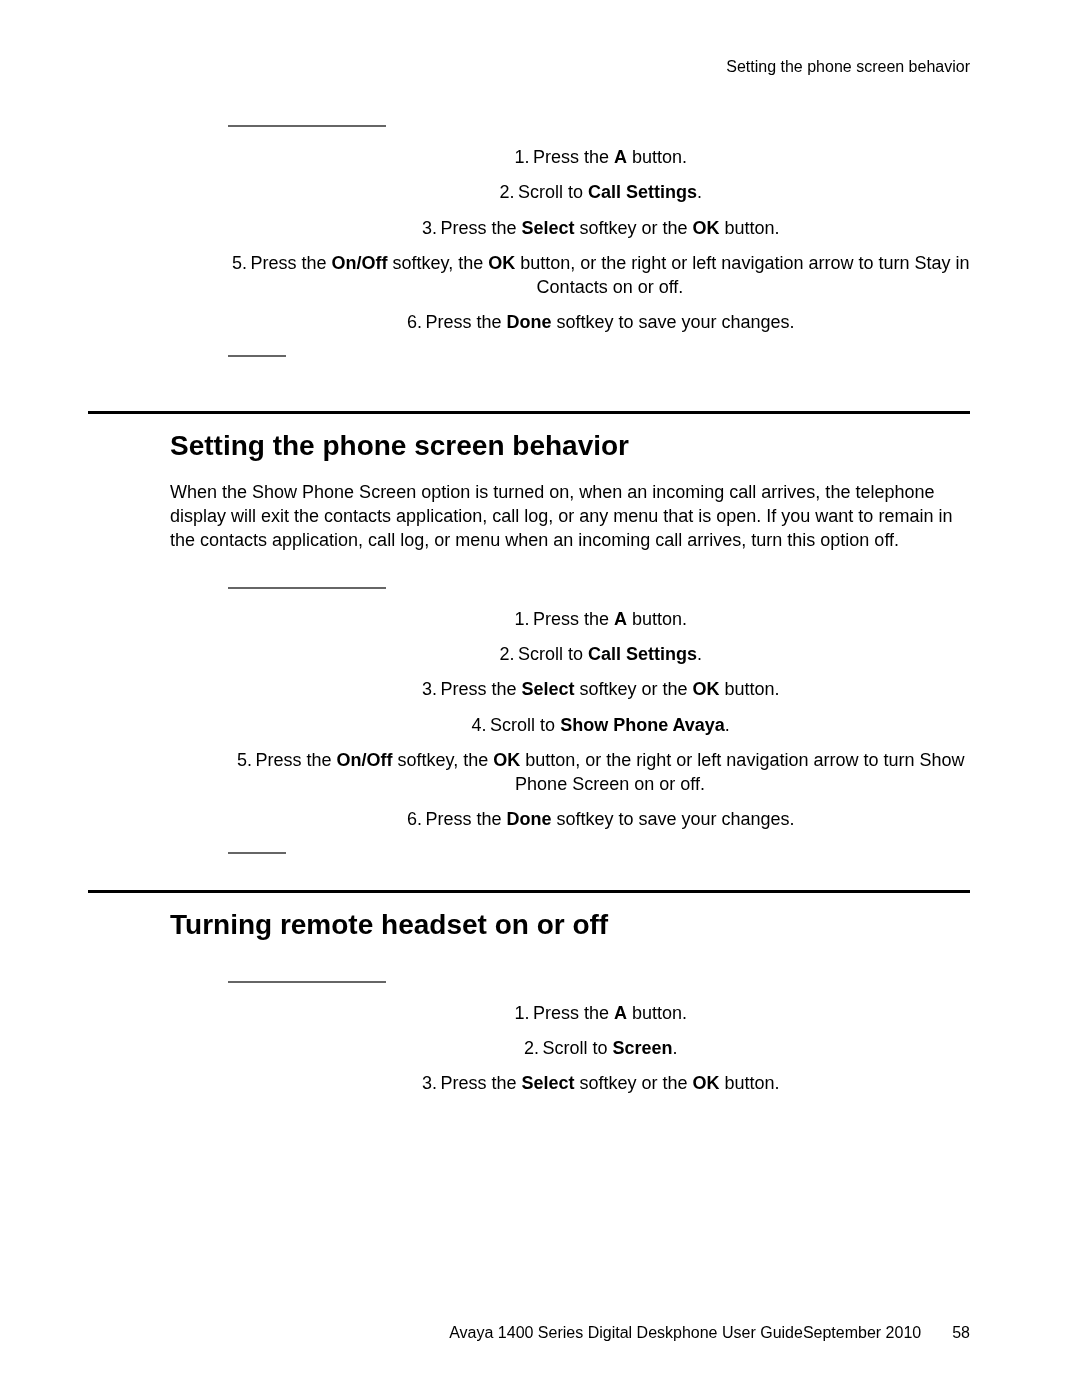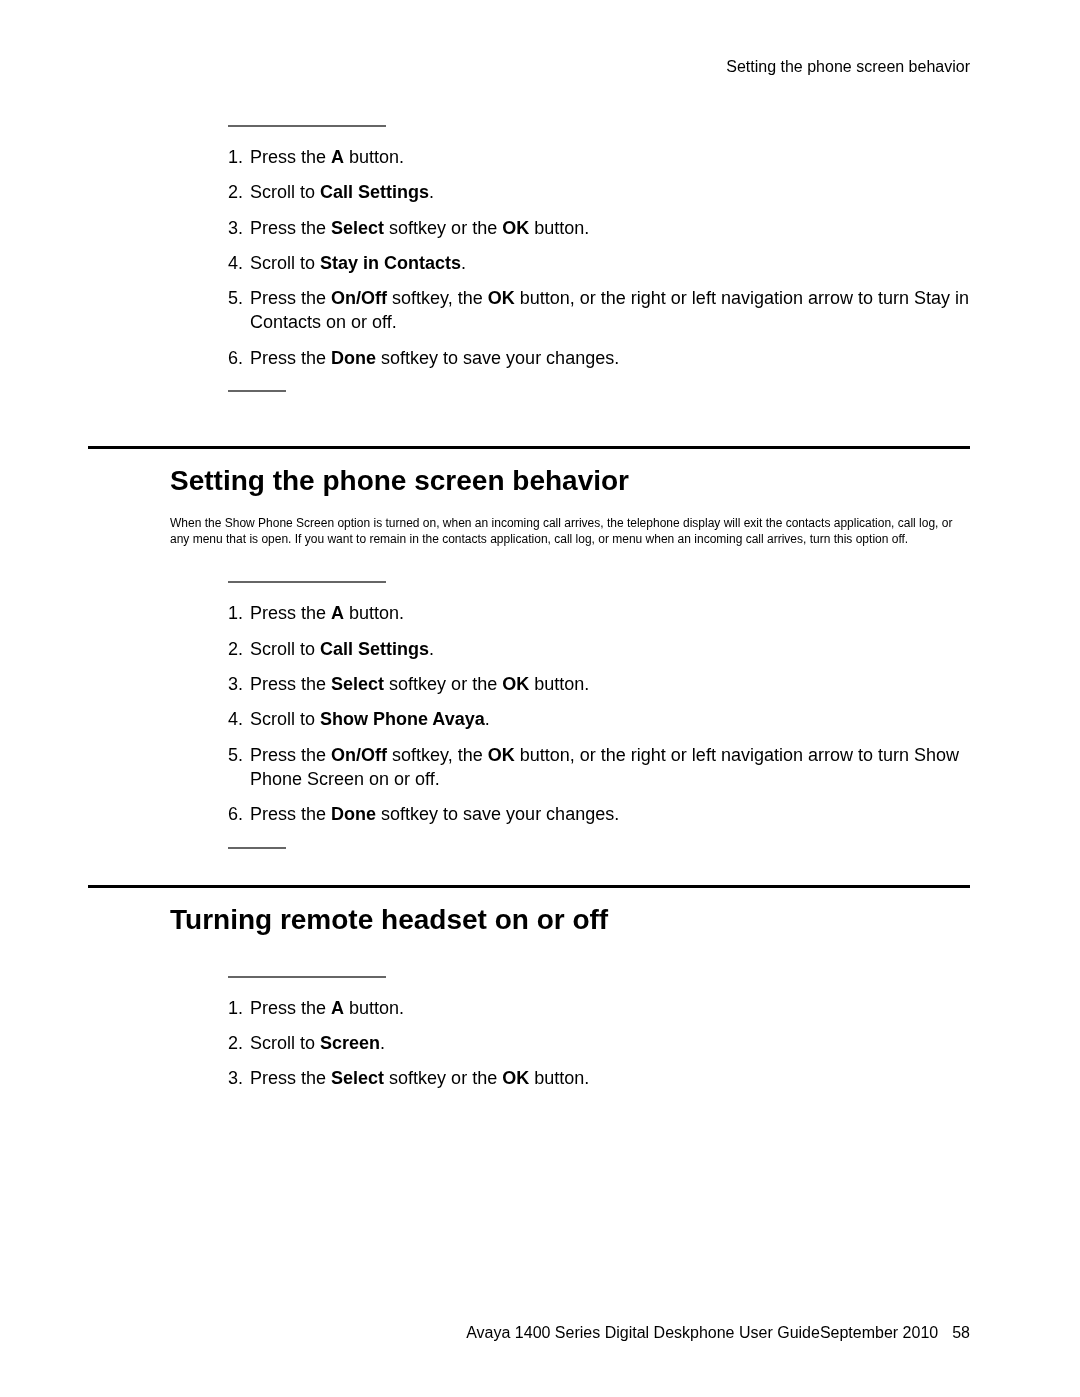--- a/index.html
+++ b/index.html
@@ -3,47 +3,46 @@
 <meta charset="utf-8">
 <style>
   * { box-sizing: border-box; margin: 0; padding: 0; }
   html, body { width: 1080px; height: 1397px; background: #fff; font-family: Arial, Helvetica, sans-serif; color: #000; }
   .page { position: relative; width: 1080px; height: 1397px; padding: 60px 106px 60px 110px; }
   .running-head { position: absolute; top: 58px; right: 110px; font-size: 16px; }
   .content { position: absolute; top: 125px; left: 170px; right: 110px; }
   .rule-steps-top { border-top: 2px solid #666; width: 158px; margin: 0 0 18px 58px; }
   .rule-steps-bottom { border-top: 2px solid #666; width: 58px; margin: 20px 0 0 58px; }
   ol.steps { list-style: none; margin-left: 58px; }
-  ol.steps li { font-size: 18px; line-height: 1.35; margin-bottom: 11px; padding-left: 22px; text-indent: -22px; }
+  ol.steps li { font-size: 18px; line-height: 1.35; margin-bottom: 11px; padding-left: 22px; text-indent: -22px; text-align: center; }
   ol.steps li .num { display: inline-block; width: 22px; text-indent: 0; }
   h1.section { font-size: 28px; font-weight: bold; margin: 0 0 18px 0; }
-  p.body { font-size: 12px; line-height: 1.35; margin-bottom: 20px; }
+  p.body { font-size: 18px; line-height: 1.35; margin-bottom: 20px; }
   .block { margin-bottom: 54px; }
   .section-wrap { margin-top: 40px; }
   .section-wrap .rule-long-head { border-top: 3px solid #000; margin-left: -82px; margin-bottom: 16px; }
   .footer { position: absolute; bottom: 55px; left: 110px; right: 110px; font-size: 16px; display: flex; justify-content: flex-end; }
-  .footer .right { display: inline-flex; gap: 14px; }
+  .footer .right { display: inline-flex; gap: 31px; }
   b { font-weight: bold; }
 </style>
 </head>
 <body>
 
 <div class="page">
 
   <div class="running-head">Setting the phone screen behavior</div>
 
   <div class="content">
 
     <div class="block">
       <div class="rule-steps-top"></div>
       <ol class="steps" id="steps1">
           <li><span class="num">1.</span>Press the <b>A</b> button.</li>
           <li><span class="num">2.</span>Scroll to <b>Call Settings</b>.</li>
           <li><span class="num">3.</span>Press the <b>Select</b> softkey or the <b>OK</b> button.</li>
-          <li><span class="num">4.</span>Scroll to <b>Stay in Contacts</b>.</li>
           <li><span class="num">5.</span>Press the <b>On/Off</b> softkey, the <b>OK</b> button, or the right or left navigation arrow to turn Stay in Contacts on or off.</li>
           <li><span class="num">6.</span>Press the <b>Done</b> softkey to save your changes.</li>
         </ol>
       <div class="rule-steps-bottom"></div>
     </div>
 
     <div class="section-wrap">
       <div class="rule-long-head"></div>
       <h1 class="section">Setting the phone screen behavior</h1>
       <p class="body">When the Show Phone Screen option is turned on, when an incoming call arrives, the telephone display will exit the contacts application, call log, or any menu that is open. If you want to remain in the contacts application, call log, or menu when an incoming call arrives, turn this option off.</p>

